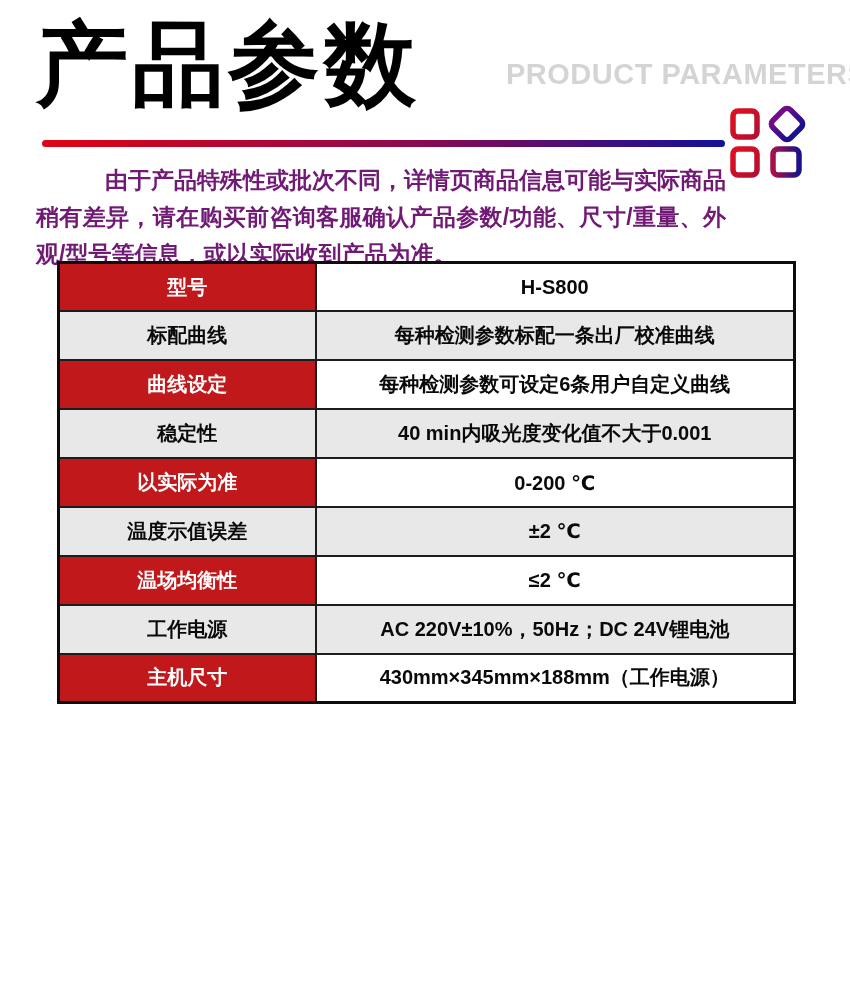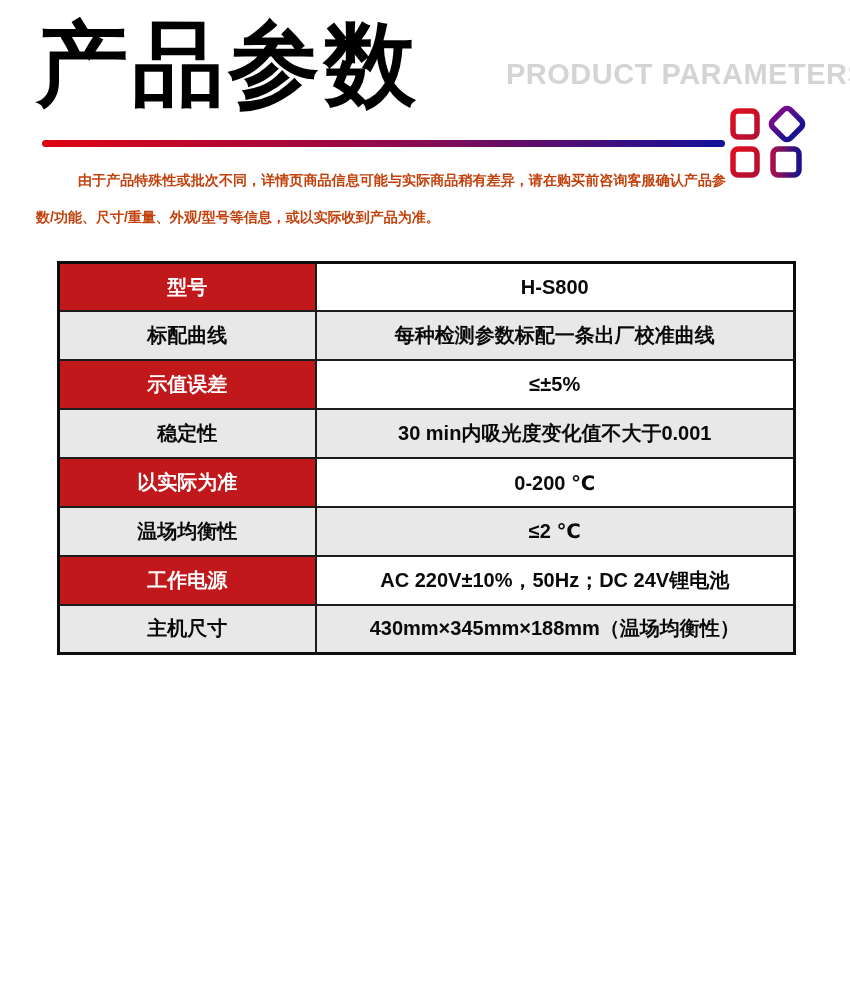--- a/index.html
+++ b/index.html
@@ -51,23 +51,23 @@
     width: 683px;
     height: 7px;
     border-radius: 4px;
     background: linear-gradient(90deg, #df0413 0%, #8a0a50 55%, #12129b 100%);
   }
   .disclaimer {
     position: absolute;
     left: 36px;
     top: 162px;
     width: 690px;
-    font-size: 14px;
+    font-size: 23px;
     font-weight: bold;
-    color: #c2410c;
+    color: #701a75;
     line-height: 37px;
     text-indent: 3em;
     text-align: justify;
   }
 
   
   .spec-table {
     position: absolute;
     left: 57px;
     top: 261px;
@@ -147,39 +147,43 @@
     <tbody>
         <tr>
       <td class="label">型号</td>
       <td class="value">H-S800</td>
     </tr>
         <tr>
       <td class="label">标配曲线</td>
       <td class="value">每种检测参数标配一条出厂校准曲线</td>
     </tr>
         <tr>
-      <td class="label">示值误差</td>
-      <td class="value">≤±5%</td>
+      <td class="label">曲线设定</td>
+      <td class="value">每种检测参数可设定6条用户自定义曲线</td>
     </tr>
         <tr>
       <td class="label">稳定性</td>
-      <td class="value">30 min内吸光度变化值不大于0.001</td>
+      <td class="value">40 min内吸光度变化值不大于0.001</td>
     </tr>
         <tr>
       <td class="label">以实际为准</td>
       <td class="value">0-200 ℃</td>
+    </tr>
+        <tr>
+      <td class="label">温度示值误差</td>
+      <td class="value">±2 ℃</td>
     </tr>
         <tr>
       <td class="label">温场均衡性</td>
       <td class="value">≤2 ℃</td>
     </tr>
         <tr>
       <td class="label">工作电源</td>
       <td class="value">AC 220V±10%，50Hz；DC 24V锂电池</td>
     </tr>
         <tr>
       <td class="label">主机尺寸</td>
-      <td class="value">430mm×345mm×188mm（温场均衡性）</td>
+      <td class="value">430mm×345mm×188mm（工作电源）</td>
     </tr>
       </tbody>
   </table>
 
 </div>
 
 </body></html>

